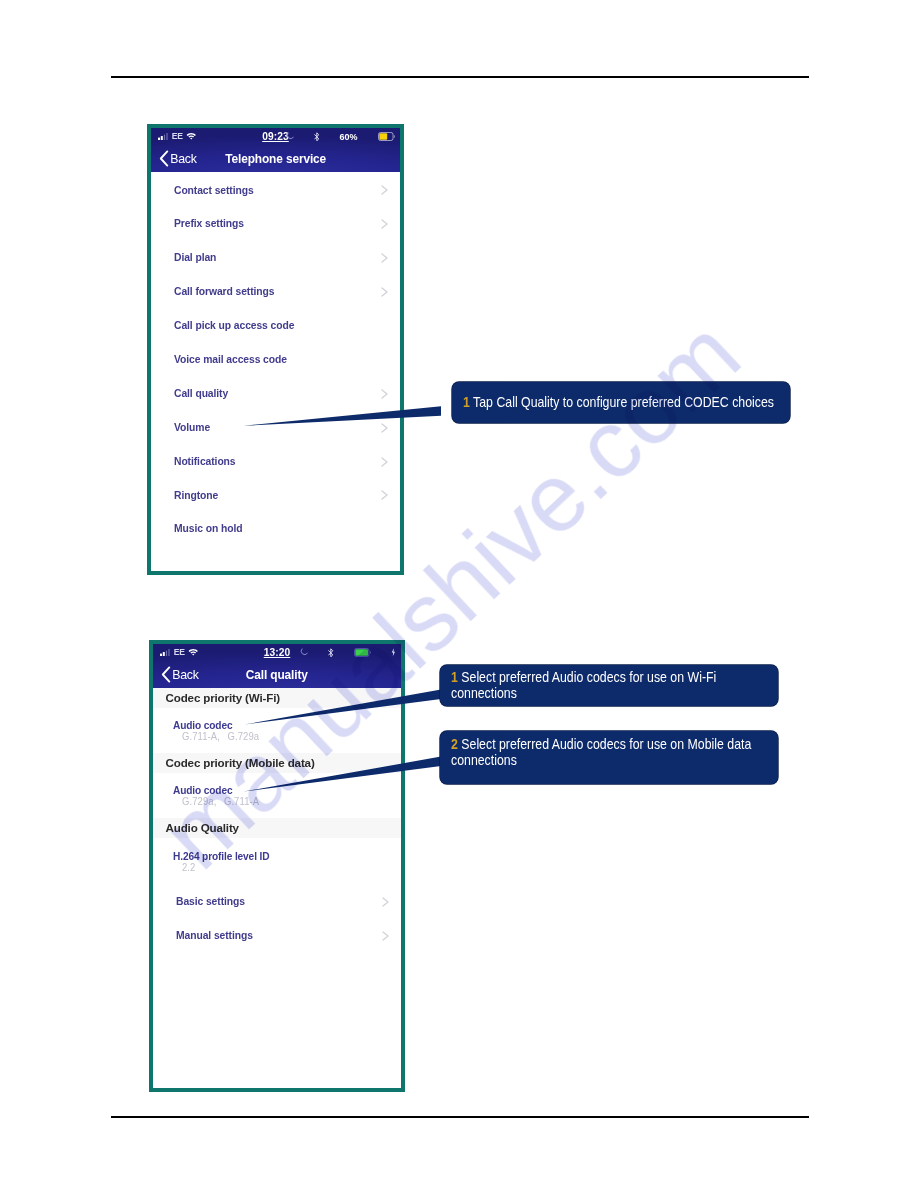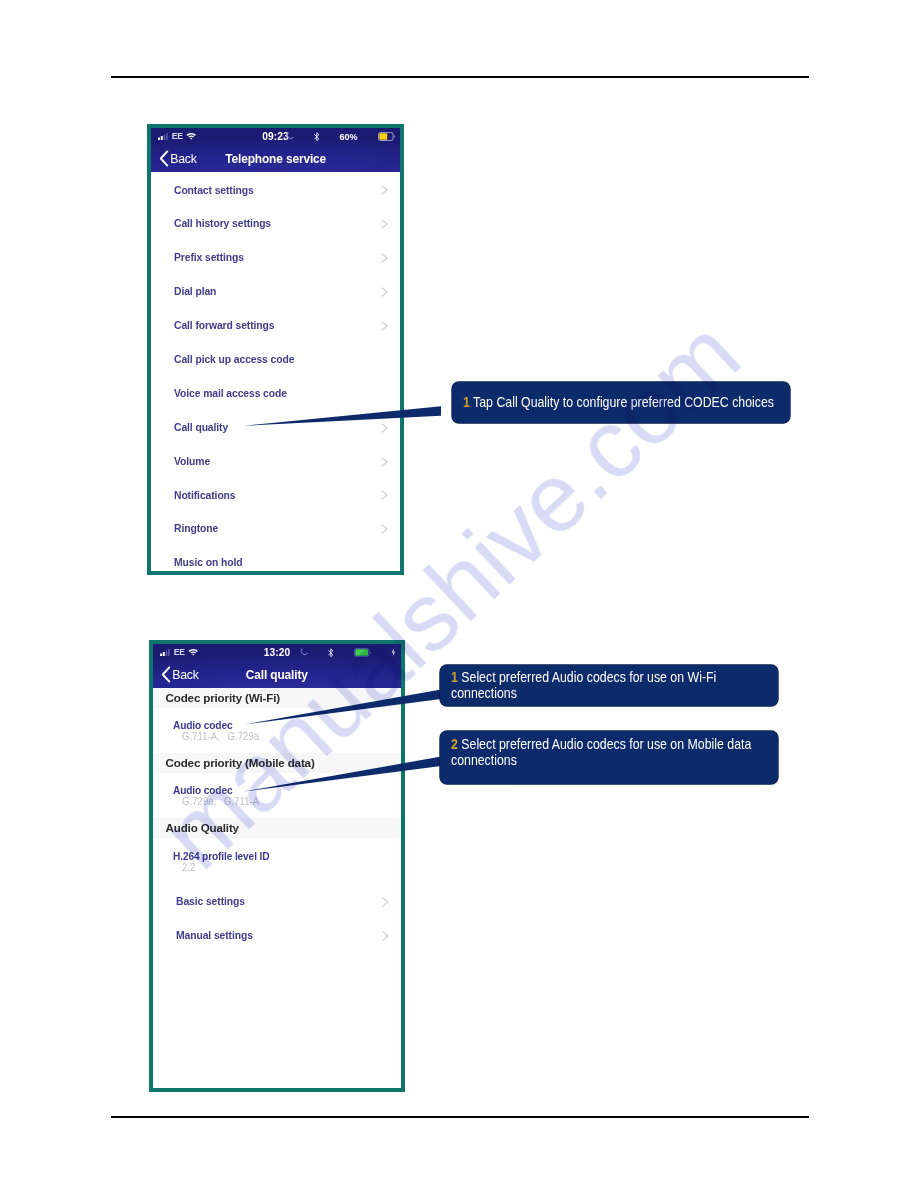--- a/index.html
+++ b/index.html
@@ -25,21 +25,21 @@
   .statusbar{position:relative;height:19px;color:#ffffff;}
   .navbar{position:relative;height:25px;color:#ffffff;}
   .navbar .title{position:absolute;left:0;right:0;top:3.5px;text-align:center;font-size:13.4px;font-weight:bold;letter-spacing:-.15px;}
   .navbar .title i{display:inline-block;transform:scaleX(.89);font-style:normal;}
   .navbar .back{position:absolute;left:18px;top:4px;font-size:13.4px;font-weight:normal;letter-spacing:-.2px;}
   .navbar .back i{display:inline-block;transform:scaleX(.92);font-style:normal;}
   .navbar .chev{position:absolute;left:8px;top:2.5px;}
 
   .sb-left{position:absolute;left:7px;top:3px;display:flex;align-items:center;gap:2.8px;height:11px;}
   .sb-carrier{font-size:8.6px;font-weight:bold;letter-spacing:-.2px;line-height:8.6px;color:#d8d8f0;}
-  .sb-time{position:absolute;left:0;right:0;top:2.6px;text-align:center;font-size:10.2px;font-weight:bold;letter-spacing:.1px;}
+  .sb-time{position:absolute;left:0;right:0;top:2.6px;text-align:center;font-size:10.2px;font-weight:bold;letter-spacing:.1px;text-decoration:underline;}
   .sb-right{position:absolute;right:5px;top:3px;display:flex;align-items:center;gap:20px;height:11px;}
   .sb-pct{font-size:9px;font-weight:bold;letter-spacing:0px;}
 
   .list{position:relative;background:#ffffff;}
   .row{position:relative;height:33.9px;}
   .row .lab{position:absolute;left:22.5px;top:11.5px;font-size:11.5px;font-weight:bold;color:#413c8c;letter-spacing:-.1px;transform:scaleX(.9);transform-origin:0 0;white-space:nowrap;}
   .row .cv{position:absolute;right:11.5px;top:9.4px;}
 
   .grp{position:relative;}
   .grp-h{position:relative;height:24.2px;}
@@ -121,26 +121,20 @@
     </div>
     </div>
     <div class="list" id="list1">
         <div class="row">
           <span class="lab">Contact settings</span>
           <span class="cv"><svg width="8" height="10" viewBox="0 0 8 10">
               <path d="M1.0 0.9 L6.0 5.0 L1.0 9.1" stroke="#d2d2da" stroke-width="1.3" fill="none" stroke-linecap="round" stroke-linejoin="round"></path>
             </svg></span>
         </div>
         <div class="row">
-          <span class="lab">Call history settings</span>
-          <span class="cv"><svg width="8" height="10" viewBox="0 0 8 10">
-              <path d="M1.0 0.9 L6.0 5.0 L1.0 9.1" stroke="#d2d2da" stroke-width="1.3" fill="none" stroke-linecap="round" stroke-linejoin="round"></path>
-            </svg></span>
-        </div>
-        <div class="row">
           <span class="lab">Prefix settings</span>
           <span class="cv"><svg width="8" height="10" viewBox="0 0 8 10">
               <path d="M1.0 0.9 L6.0 5.0 L1.0 9.1" stroke="#d2d2da" stroke-width="1.3" fill="none" stroke-linecap="round" stroke-linejoin="round"></path>
             </svg></span>
         </div>
         <div class="row">
           <span class="lab">Dial plan</span>
           <span class="cv"><svg width="8" height="10" viewBox="0 0 8 10">
               <path d="M1.0 0.9 L6.0 5.0 L1.0 9.1" stroke="#d2d2da" stroke-width="1.3" fill="none" stroke-linecap="round" stroke-linejoin="round"></path>
             </svg></span>

